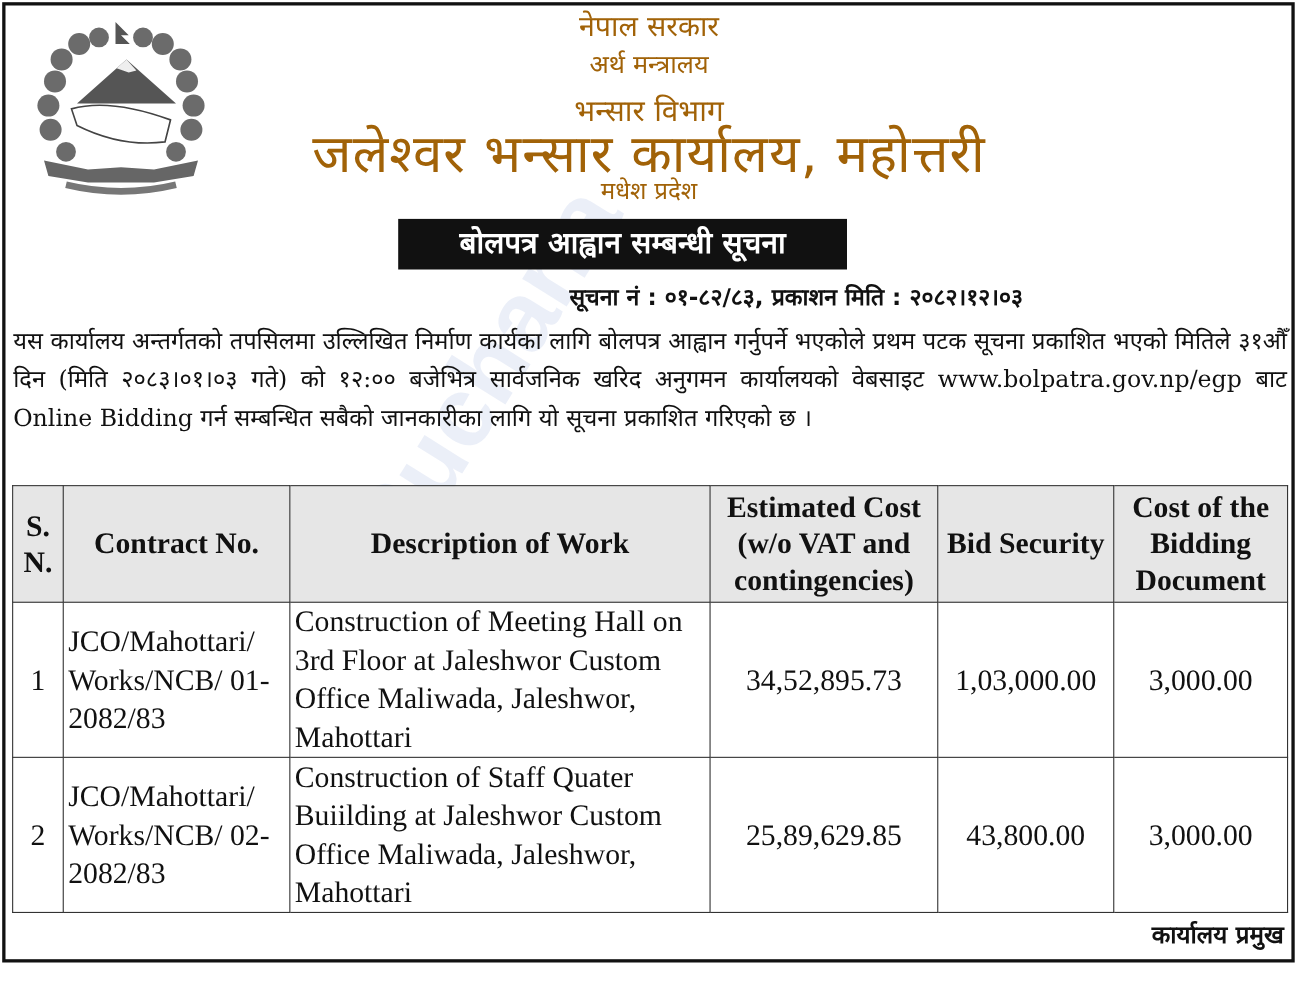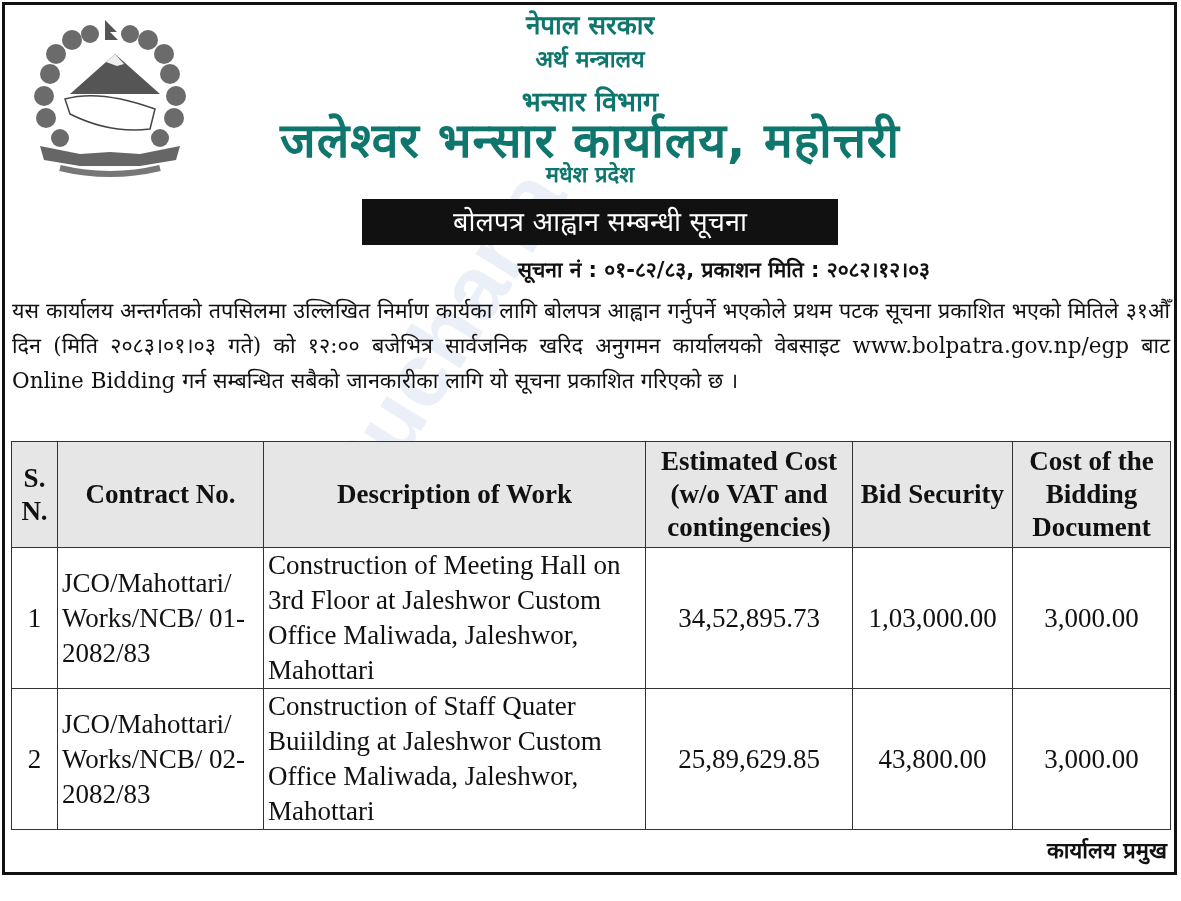--- a/index.html
+++ b/index.html
@@ -7,31 +7,31 @@
   body { position: relative; font-family: "Liberation Serif", "DejaVu Serif", serif; color: #111; }
 
   .frame {
     position: absolute; left: 2px; top: 2px; width: 1175px; height: 873px;
     border: 3px solid #111; background: #fff;
   }
 
   .emblem { position: absolute; left: 20px; top: 14px; width: 180px; height: 170px; }
 
   .header { position: absolute; left: 250px; width: 680px; text-align: center; }
-  .h-line { font-family: "DejaVu Sans", sans-serif; font-weight: bold; color: #0f766e; line-height: 1; }
+  .h-line { font-family: "DejaVu Sans", sans-serif; font-weight: normal; color: #a16207; line-height: 1; }
   .h1 { top: 12px; font-size: 26px; }
   .h2 { top: 48px; font-size: 23px; }
   .h3 { top: 88px; font-size: 27px; }
   .h4 { top: 116px; font-size: 48px; letter-spacing: 1px; }
   .h5 { top: 164px; font-size: 22px; }
 
   .title-box {
-    position: absolute; left: 362px; top: 199px; width: 476px; height: 46px;
+    position: absolute; left: 362px; top: 199px; width: 408px; height: 46px;
     background: #111; color: #fff; text-align: center;
-    font-family: "DejaVu Sans", sans-serif; font-weight: normal; font-size: 27px; line-height: 46px;
+    font-family: "DejaVu Sans", sans-serif; font-weight: bold; font-size: 27px; line-height: 46px;
   }
   .notice-line {
     position: absolute; left: 250px; top: 256px; width: 680px; text-align: right;
     font-family: "DejaVu Sans", sans-serif; font-weight: bold; font-size: 21px; line-height: 28px;
   }
 
   .body-text {
     position: absolute; left: 12px; top: 293px; width: 1158px;
     font-family: "DejaVu Serif", serif; font-size: 21.5px; line-height: 35px;
     text-align: justify; text-align-last: left; color: #111;

